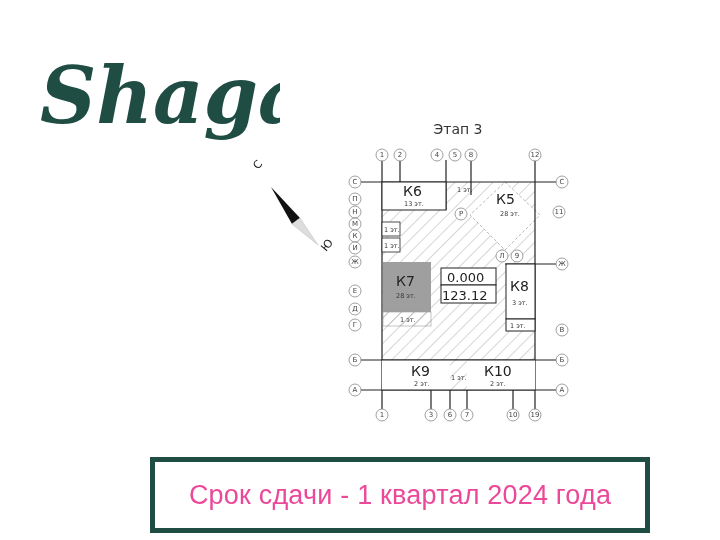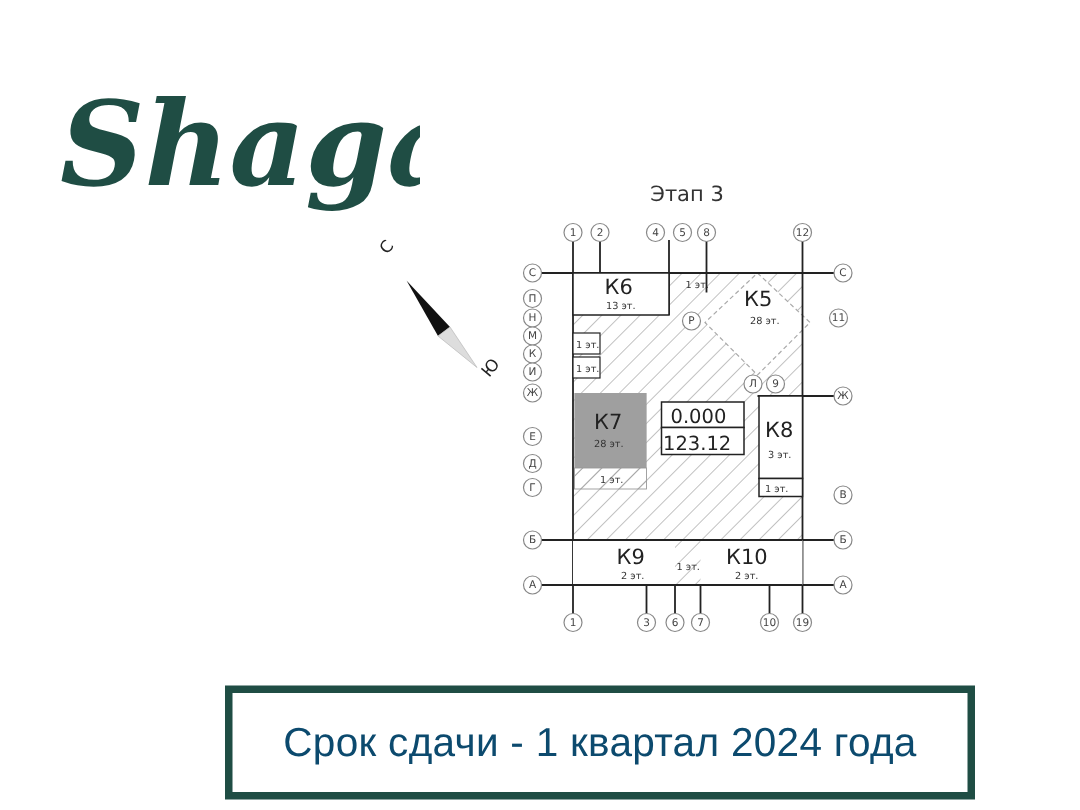--- a/index.html
+++ b/index.html
@@ -1,20 +1,20 @@
 <!DOCTYPE html>
 <html><head>
 <meta charset="utf-8">
 <style>
   html,body{margin:0;padding:0;}
   body{width:720px;height:540px;background:#ffffff;position:relative;overflow:hidden;font-family:"DejaVu Sans",sans-serif;}
   .logo{position:absolute;left:30px;top:18px;width:250px;height:140px;}
   .plan{position:absolute;left:0;top:0;width:720px;height:440px;}
   .footer-box{position:absolute;left:150px;top:457px;width:500px;height:76px;border:5px solid #1f4d44;box-sizing:border-box;display:flex;align-items:center;justify-content:center;}
-  .footer-text{font-family:"Liberation Sans",sans-serif;font-size:27px;color:#0c4a6e;letter-spacing:0.2px;}
+  .footer-text{font-family:"Liberation Sans",sans-serif;font-size:27px;color:#ec4899;letter-spacing:0.2px;}
   .ax text{font-family:"DejaVu Sans",sans-serif;font-size:7px;fill:#444;text-anchor:middle;dominant-baseline:central;}
   .lbl-big{font-family:"DejaVu Sans",sans-serif;font-size:14px;fill:#222;}
   .lbl-small{font-family:"DejaVu Sans",sans-serif;font-size:6.5px;fill:#333;}
 </style>
 </head>
 <body>
 
 <svg class="logo" viewBox="0 0 250 140">
   <text x="10" y="105" font-family="DejaVu Serif, serif" font-style="italic" font-weight="bold" font-size="78" fill="#1f4d44">Shagal</text>
 </svg>

